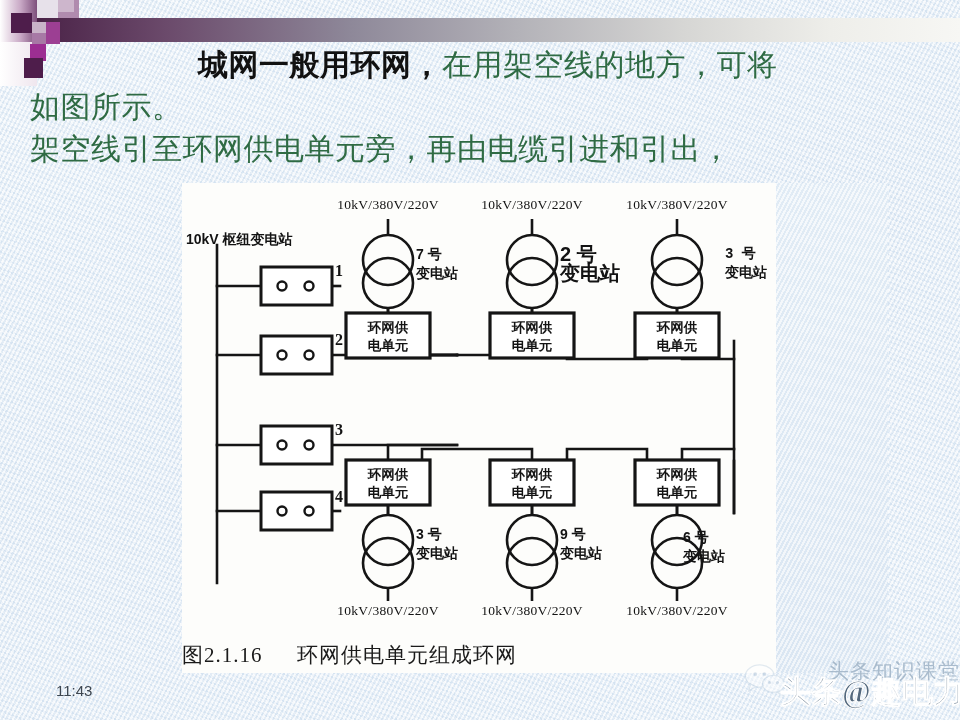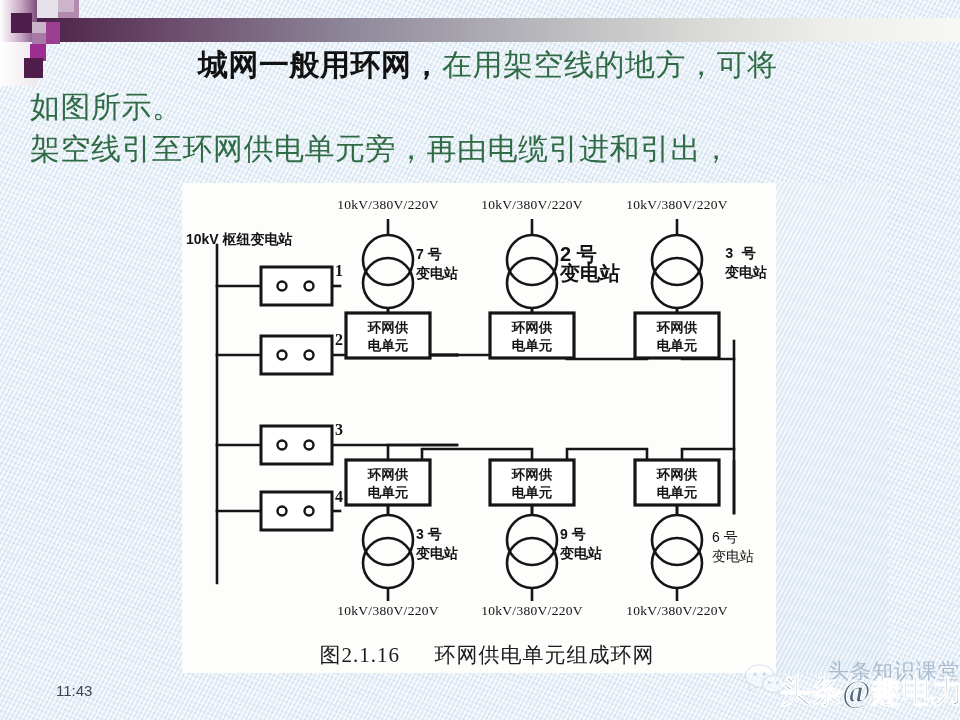--- a/index.html
+++ b/index.html
@@ -50,22 +50,22 @@
   #figblue{
     position:absolute;left:594px;top:0;width:112px;height:490px;
     background:
       repeating-linear-gradient(118deg, rgba(255,255,255,.55) 0 2px, rgba(205,222,238,.30) 2px 4px),
       linear-gradient(160deg,#e9f1f8 0%,#dfe9f4 100%);
   }
   #figsvg{position:absolute;left:0;top:0;}
 
   
   #caption{
-    position:absolute;left:190px;top:641px;width:594px;
-    text-align:center;font-size:21px;color:#1b1b1b;
+    position:absolute;left:182px;top:641px;width:594px;
+    font-size:21px;color:#1b1b1b;
     font-family:"Liberation Serif","DejaVu Serif",serif;
     letter-spacing:1px;
   }
 
   
   #clock{
     position:absolute;left:56px;top:682px;
     font-size:15px;color:#3d4650;
     font-family:Liberation Sans, sans-serif;
   }
@@ -266,21 +266,21 @@
     </div>
 
     <div style="position:absolute;left:234px;top:342px;font-size:14px;font-weight:700;line-height:19px;color:#131313;white-space:nowrap;font-family:'Liberation Sans','DejaVu Sans',sans-serif;">
       <div>3 号</div>
       <div>变电站</div>
     </div>
     <div style="position:absolute;left:378px;top:342px;font-size:14px;font-weight:700;line-height:19px;color:#131313;white-space:nowrap;font-family:'Liberation Sans','DejaVu Sans',sans-serif;">
       <div>9 号</div>
       <div>变电站</div>
     </div>
-    <div style="position:absolute;left:530px;top:345px;font-size:14px;font-weight:400;line-height:19px;color:#131313;white-space:nowrap;font-family:'Liberation Sans','DejaVu Sans',sans-serif;">
+    <div style="position:absolute;left:501px;top:345px;font-size:14px;font-weight:700;line-height:19px;color:#131313;white-space:nowrap;font-family:'Liberation Sans','DejaVu Sans',sans-serif;">
       <div>6 号</div>
       <div>变电站</div>
     </div>
 
     <div style="position:absolute;left:164px;top:136px;width:84px;text-align:center;font-size:13.5px;font-weight:700;line-height:18px;color:#131313;font-family:'Liberation Sans','DejaVu Sans',sans-serif;">
       <div>环网供</div>
       <div>电单元</div>
     </div>
     <div style="position:absolute;left:308px;top:136px;width:84px;text-align:center;font-size:13.5px;font-weight:700;line-height:18px;color:#131313;font-family:'Liberation Sans','DejaVu Sans',sans-serif;">
       <div>环网供</div>

